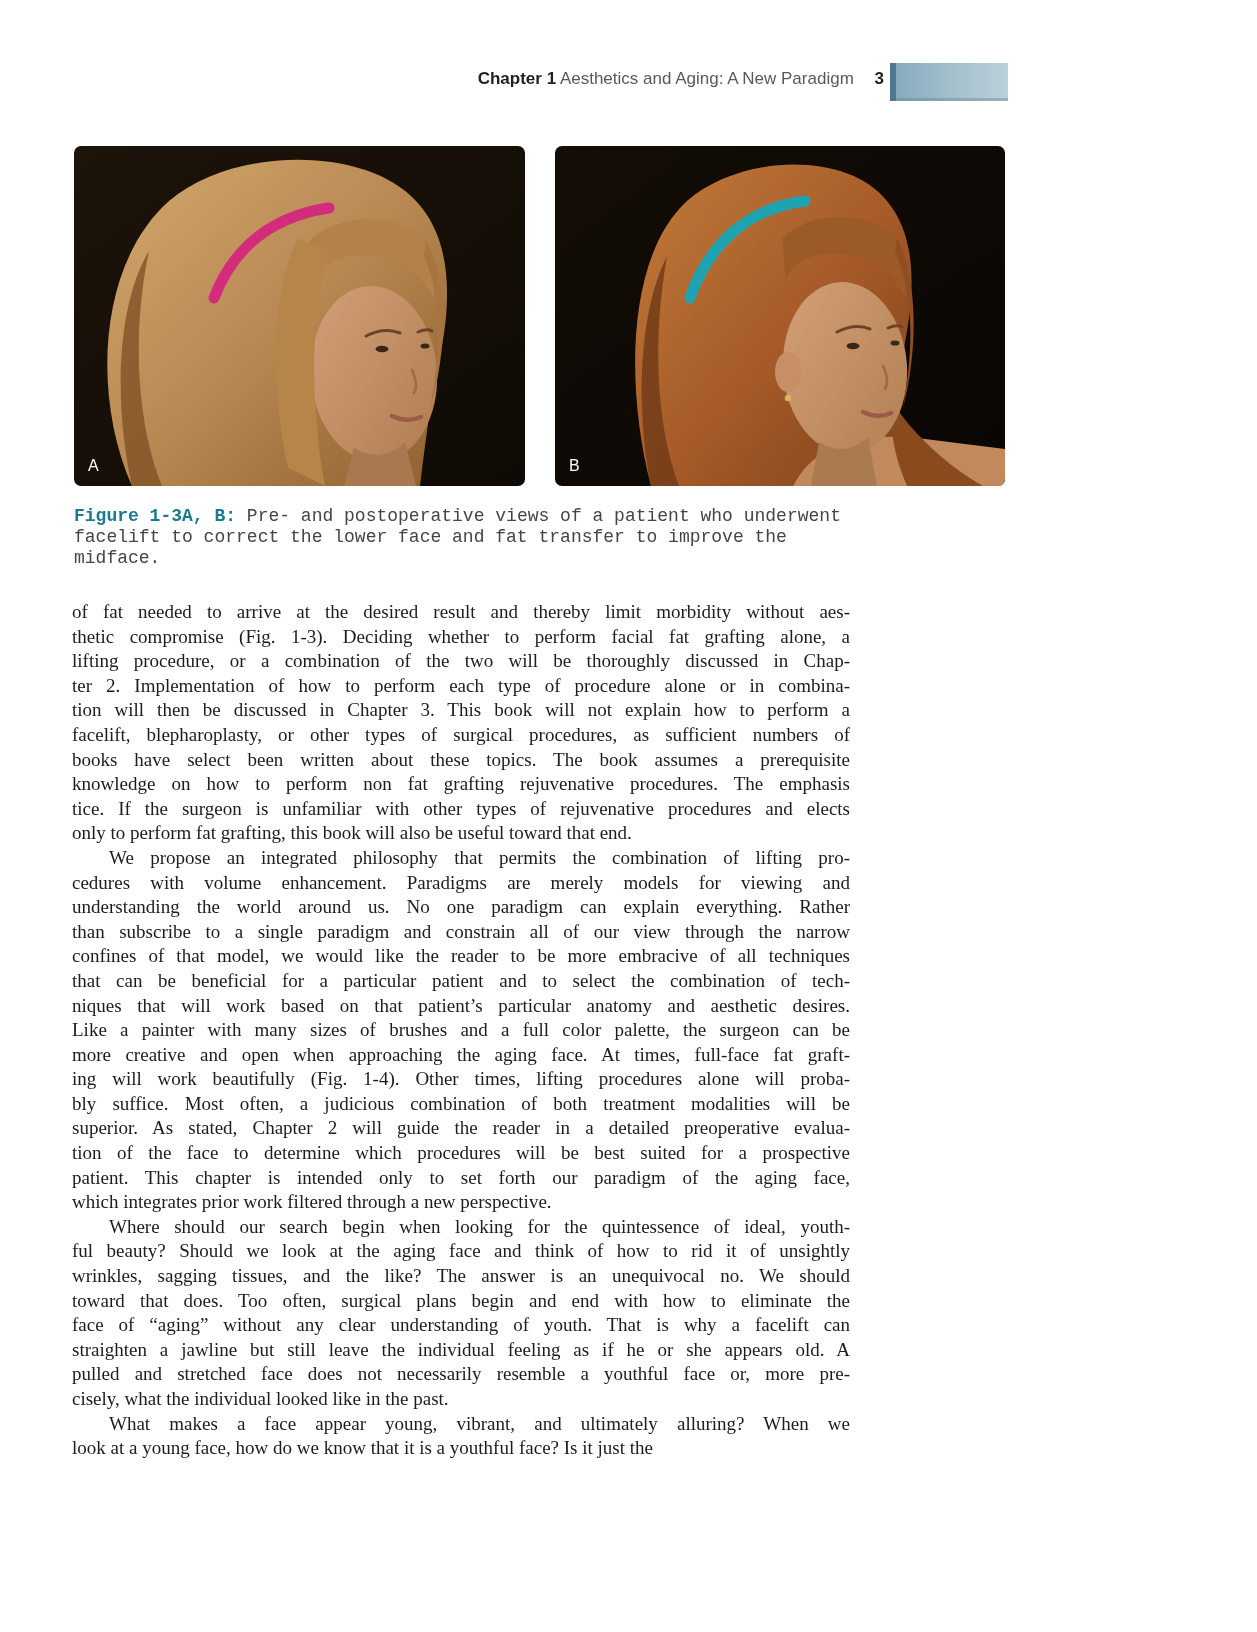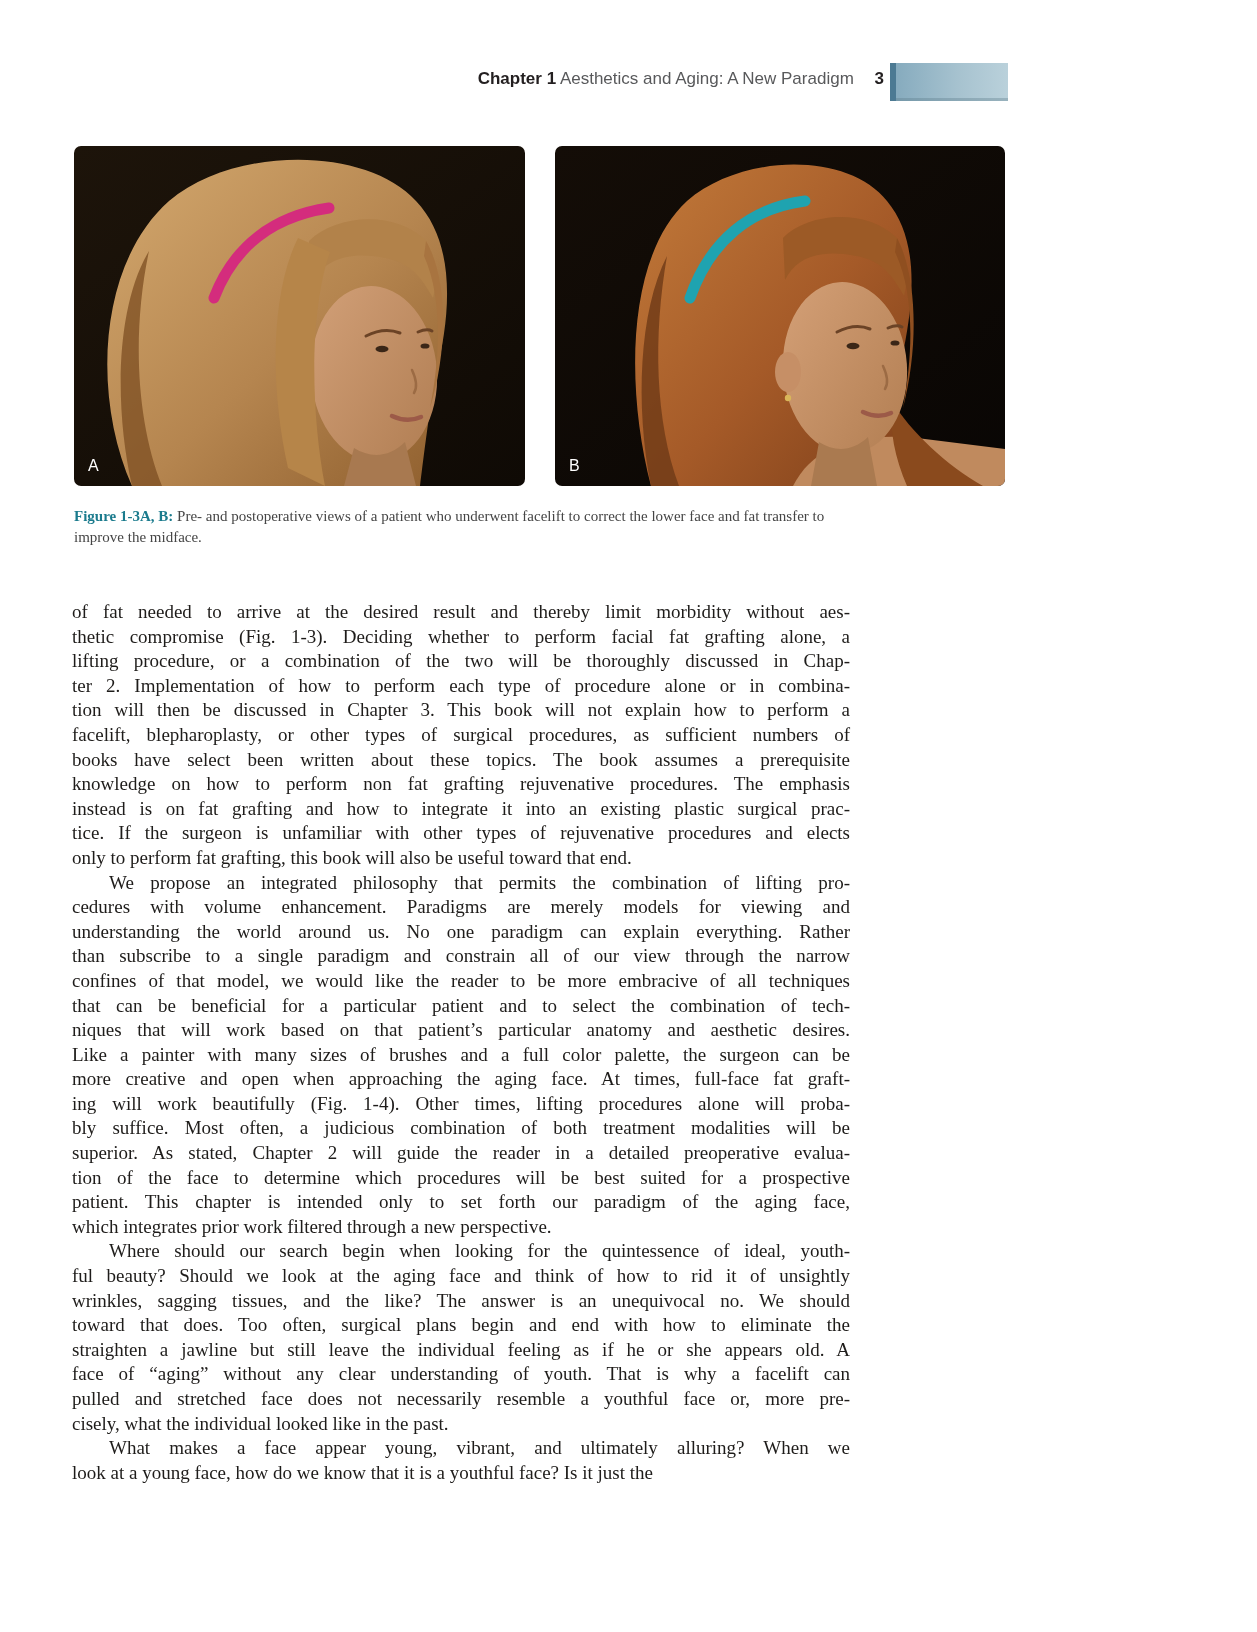--- a/index.html
+++ b/index.html
@@ -38,22 +38,22 @@
   .photo-label{
     position:absolute;left:14px;bottom:12px;
     color:#ffffff;
     font-family:"Liberation Sans", sans-serif;
     font-size:16px;line-height:1;
   }
 
   
   .caption{
     position:absolute;left:74px;top:506px;width:775px;
-    font-family:Liberation Serif, serif;
-    font-size:15px;line-height:21px;color:#454545;
+    font-family:Liberation Mono, monospace;
+    font-size:18px;line-height:21px;color:#454545;
     text-align:left;
   }
   .caption .cap-label{font-weight:bold;color:#1b7b8d;}
 
   
   .body-text{
     position:absolute;left:72px;top:600px;width:778px;
     font-size:19px;line-height:24.6px;color:#1e1c1a;
   }
   .para{margin:0;}
@@ -164,21 +164,20 @@
   <div class="body-text">
       <div class="para">
         <div class="line">of fat needed to arrive at the desired result and thereby limit morbidity without aes-</div>
         <div class="line">thetic compromise (Fig. 1-3). Deciding whether to perform facial fat grafting alone, a</div>
         <div class="line">lifting procedure, or a combination of the two will be thoroughly discussed in Chap-</div>
         <div class="line">ter 2. Implementation of how to perform each type of procedure alone or in combina-</div>
         <div class="line">tion will then be discussed in Chapter 3. This book will not explain how to perform a</div>
         <div class="line">facelift, blepharoplasty, or other types of surgical procedures, as sufficient numbers of</div>
         <div class="line">books have select been written about these topics. The book assumes a prerequisite</div>
         <div class="line">knowledge on how to perform non fat grafting rejuvenative procedures. The emphasis</div>
-        <div class="line">instead is on fat grafting and how to integrate it into an existing plastic surgical prac-</div>
         <div class="line">tice. If the surgeon is unfamiliar with other types of rejuvenative procedures and elects</div>
         <div class="line last">only to perform fat grafting, this book will also be useful toward that end.</div>
       </div>
       <div class="para">
         <div class="line first-indent">We propose an integrated philosophy that permits the combination of lifting pro-</div>
         <div class="line">cedures with volume enhancement. Paradigms are merely models for viewing and</div>
         <div class="line">understanding the world around us. No one paradigm can explain everything. Rather</div>
         <div class="line">than subscribe to a single paradigm and constrain all of our view through the narrow</div>
         <div class="line">confines of that model, we would like the reader to be more embracive of all techniques</div>
         <div class="line">that can be beneficial for a particular patient and to select the combination of tech-</div>
@@ -190,22 +189,22 @@
         <div class="line">superior. As stated, Chapter 2 will guide the reader in a detailed preoperative evalua-</div>
         <div class="line">tion of the face to determine which procedures will be best suited for a prospective</div>
         <div class="line">patient. This chapter is intended only to set forth our paradigm of the aging face,</div>
         <div class="line last">which integrates prior work filtered through a new perspective.</div>
       </div>
       <div class="para">
         <div class="line first-indent">Where should our search begin when looking for the quintessence of ideal, youth-</div>
         <div class="line">ful beauty? Should we look at the aging face and think of how to rid it of unsightly</div>
         <div class="line">wrinkles, sagging tissues, and the like? The answer is an unequivocal no. We should</div>
         <div class="line">toward that does. Too often, surgical plans begin and end with how to eliminate the</div>
+        <div class="line">face of “aging” without any clear understanding of youth. That is why a facelift can</div>
         <div class="line">straighten a jawline but still leave the individual feeling as if he or she appears old. A</div>
-        <div class="line">face of “aging” without any clear understanding of youth. That is why a facelift can</div>
         <div class="line">pulled and stretched face does not necessarily resemble a youthful face or, more pre-</div>
         <div class="line last">cisely, what the individual looked like in the past.</div>
       </div>
       <div class="para">
         <div class="line first-indent">What makes a face appear young, vibrant, and ultimately alluring? When we</div>
         <div class="line last">look at a young face, how do we know that it is a youthful face? Is it just the</div>
       </div>
     </div>
 
 </div>

